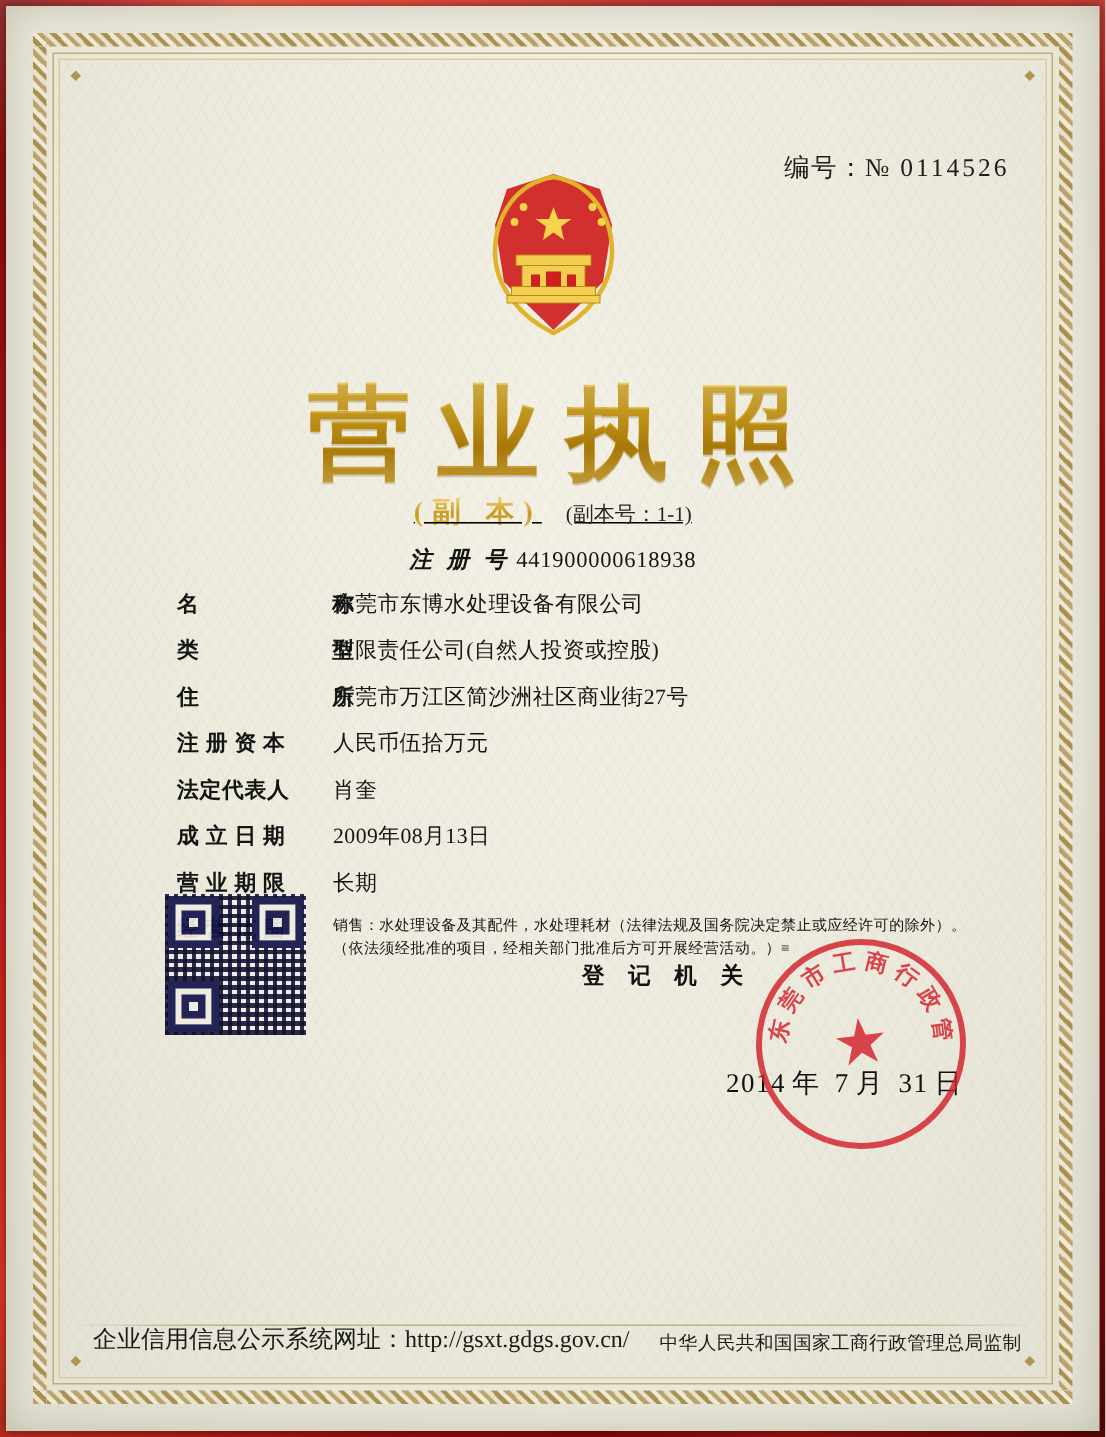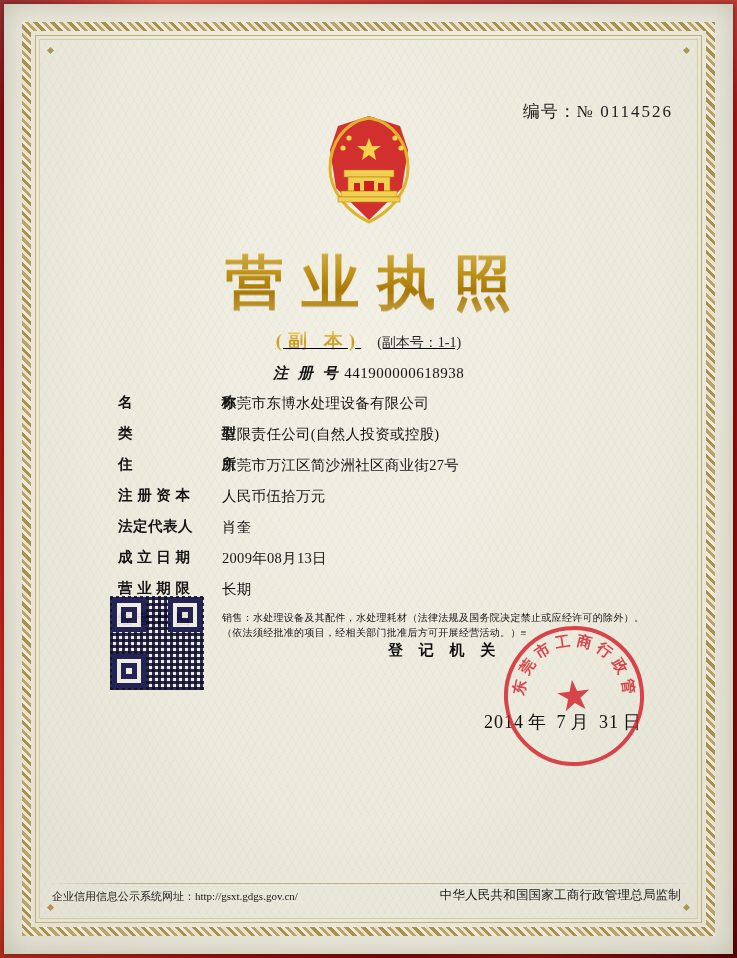--- a/index.html
+++ b/index.html
@@ -137,21 +137,21 @@
     transform: translateX(-50%);
     width: 130px;
     height: 118px;
   }
 
   .title {
     position: absolute;
     left: 0; right: 0;
     top: 196px;
     text-align: center;
-    font-size: 58px;
+    font-size: 68px;
     letter-spacing: 18px;
     text-indent: 18px;
     font-weight: bold;
     font-family: "DejaVu Serif", serif;
     background: linear-gradient(180deg, #f5d97a 0%, #d5a721 38%, #b8860b 60%, #e8c96a 100%);
     -webkit-background-clip: text;
     background-clip: text;
     color: transparent;
     text-shadow: 0 1px 0 rgba(120,80,0,0.25);
   }
@@ -288,23 +288,23 @@
   }
   .seal .seal-text {
     position: absolute;
     left: 0; top: 0;
     width: 100%; height: 100%;
   }
 
   
   .footer-left {
     position: absolute;
-    left: 4px;
+    left: 14px;
     bottom: 6px;
-    font-size: 11px;
+    font-size: 16px;
     color: #1a1a1a;
     letter-spacing: 0px;
   }
   .footer-right {
     position: absolute;
     right: 8px;
     bottom: 6px;
     font-size: 12.5px;
     color: #1a1a1a;
     letter-spacing: 0.2px;

